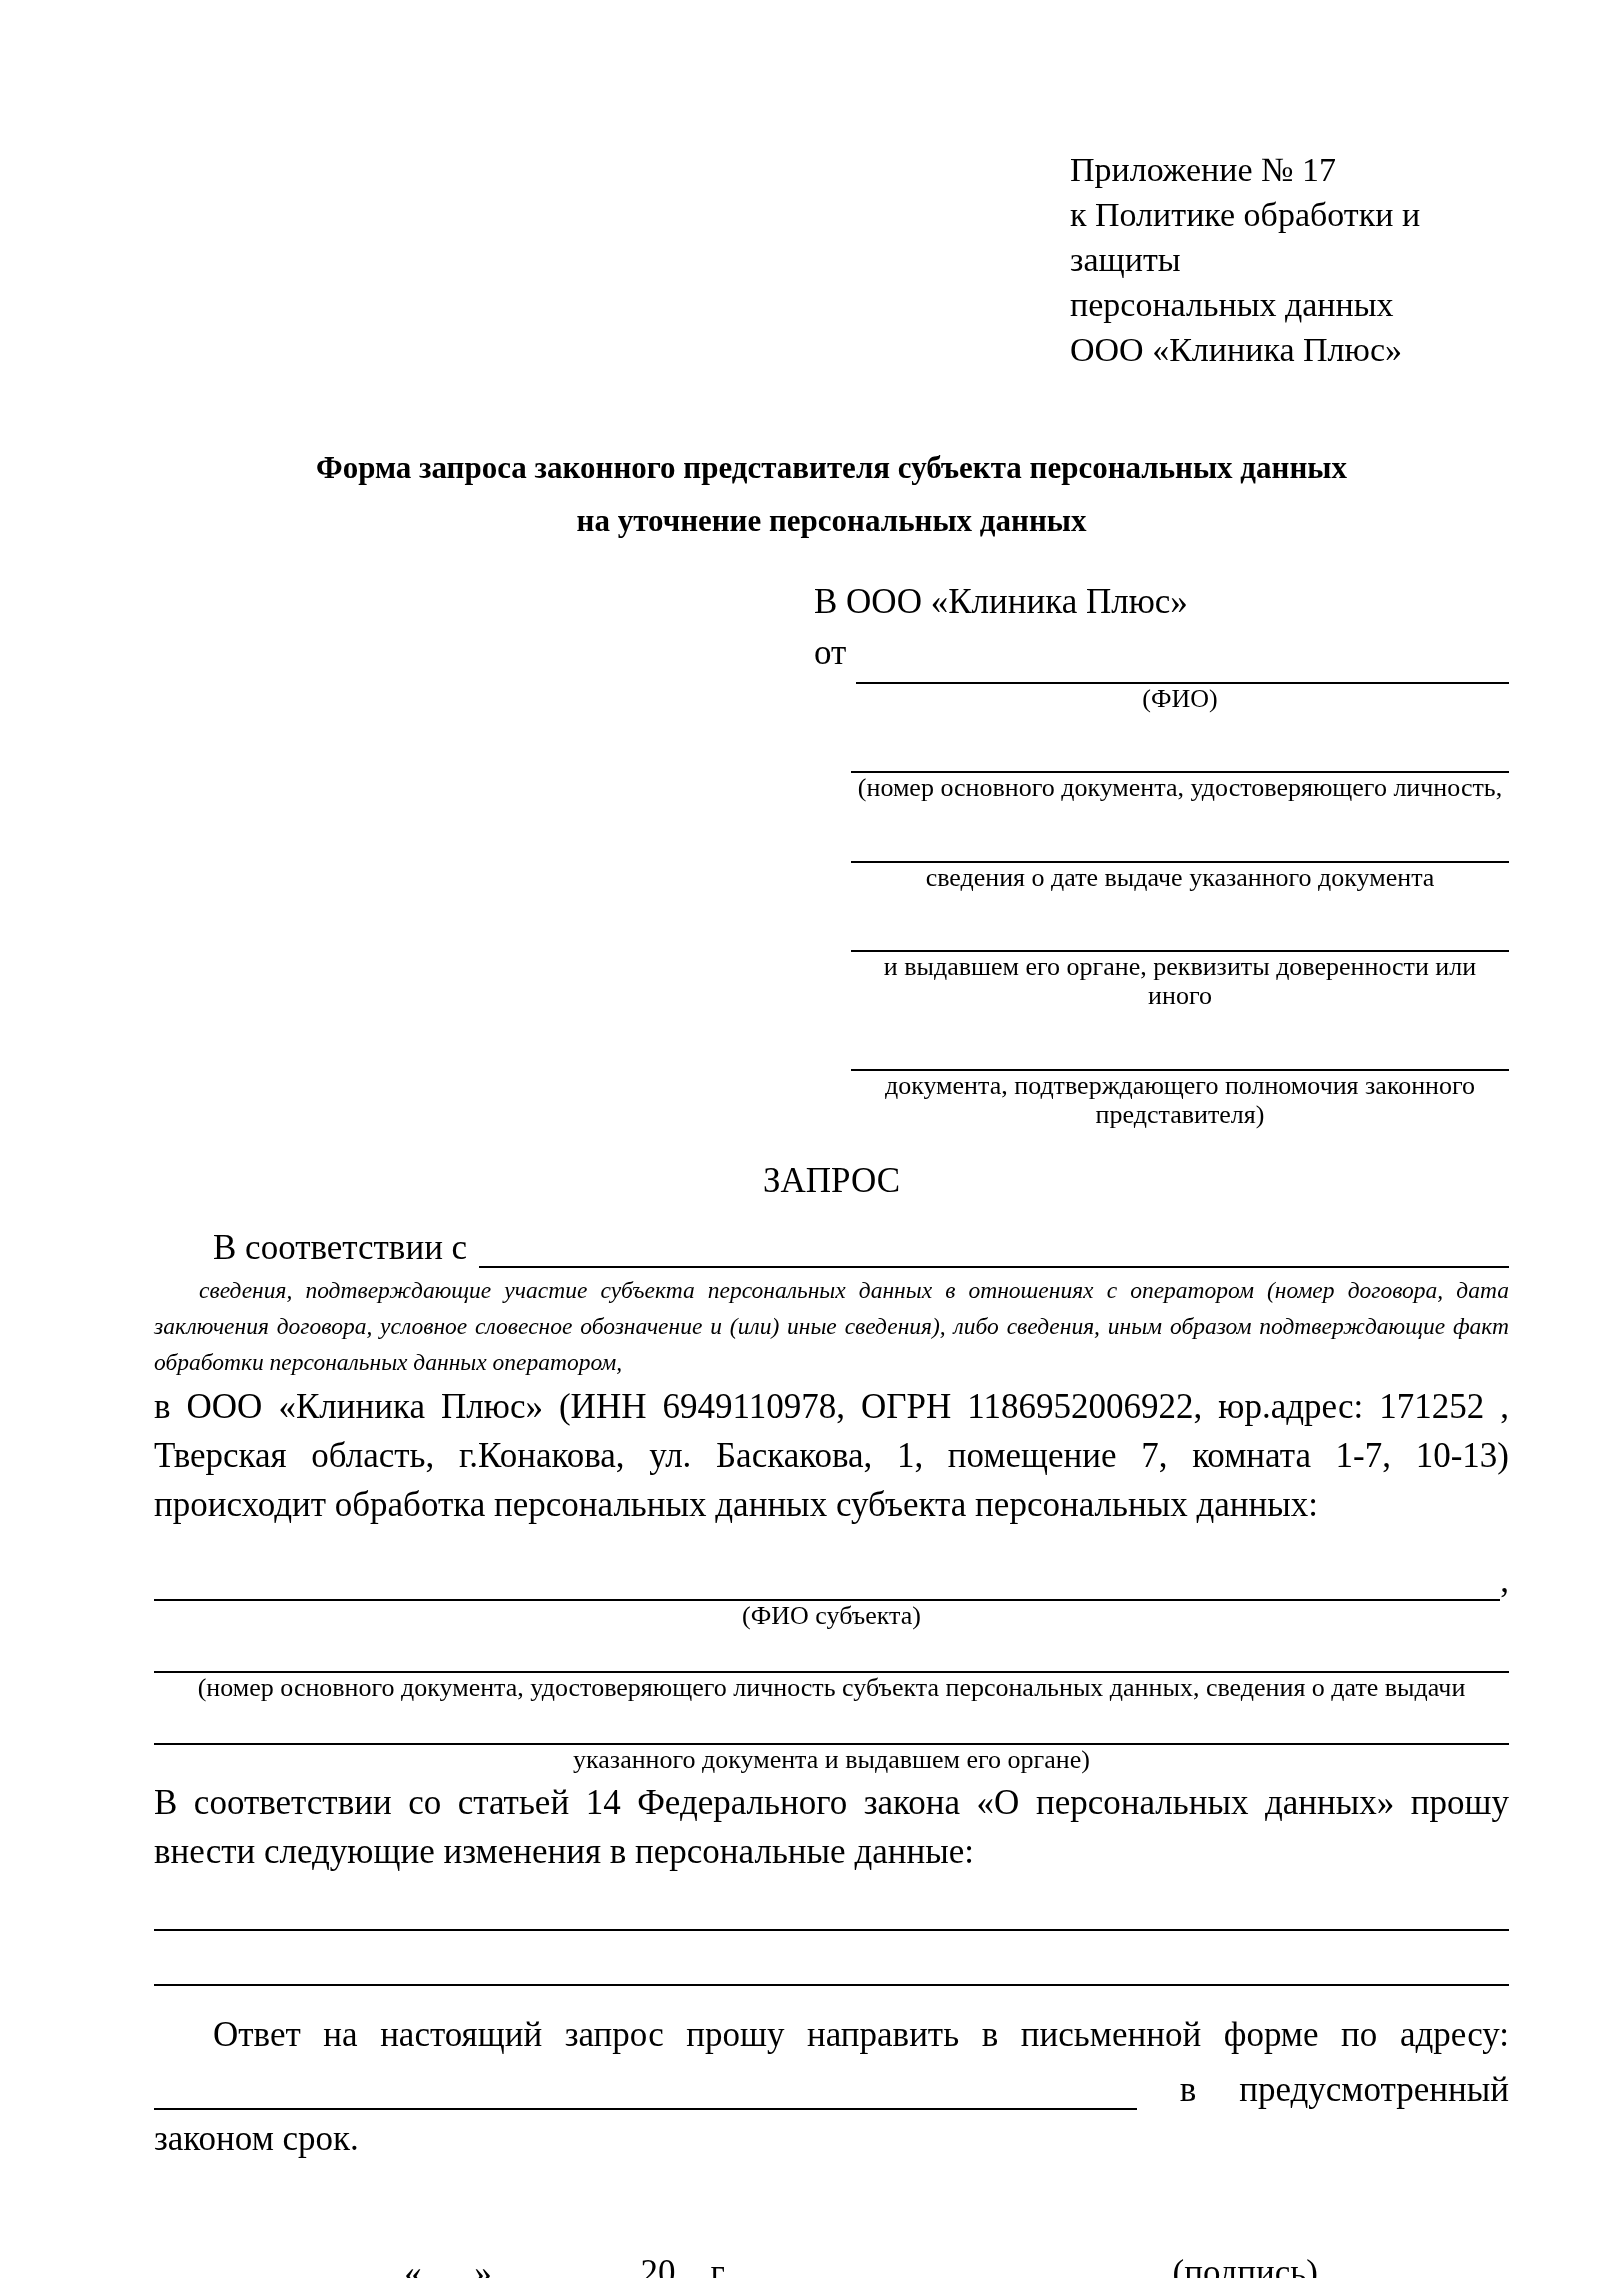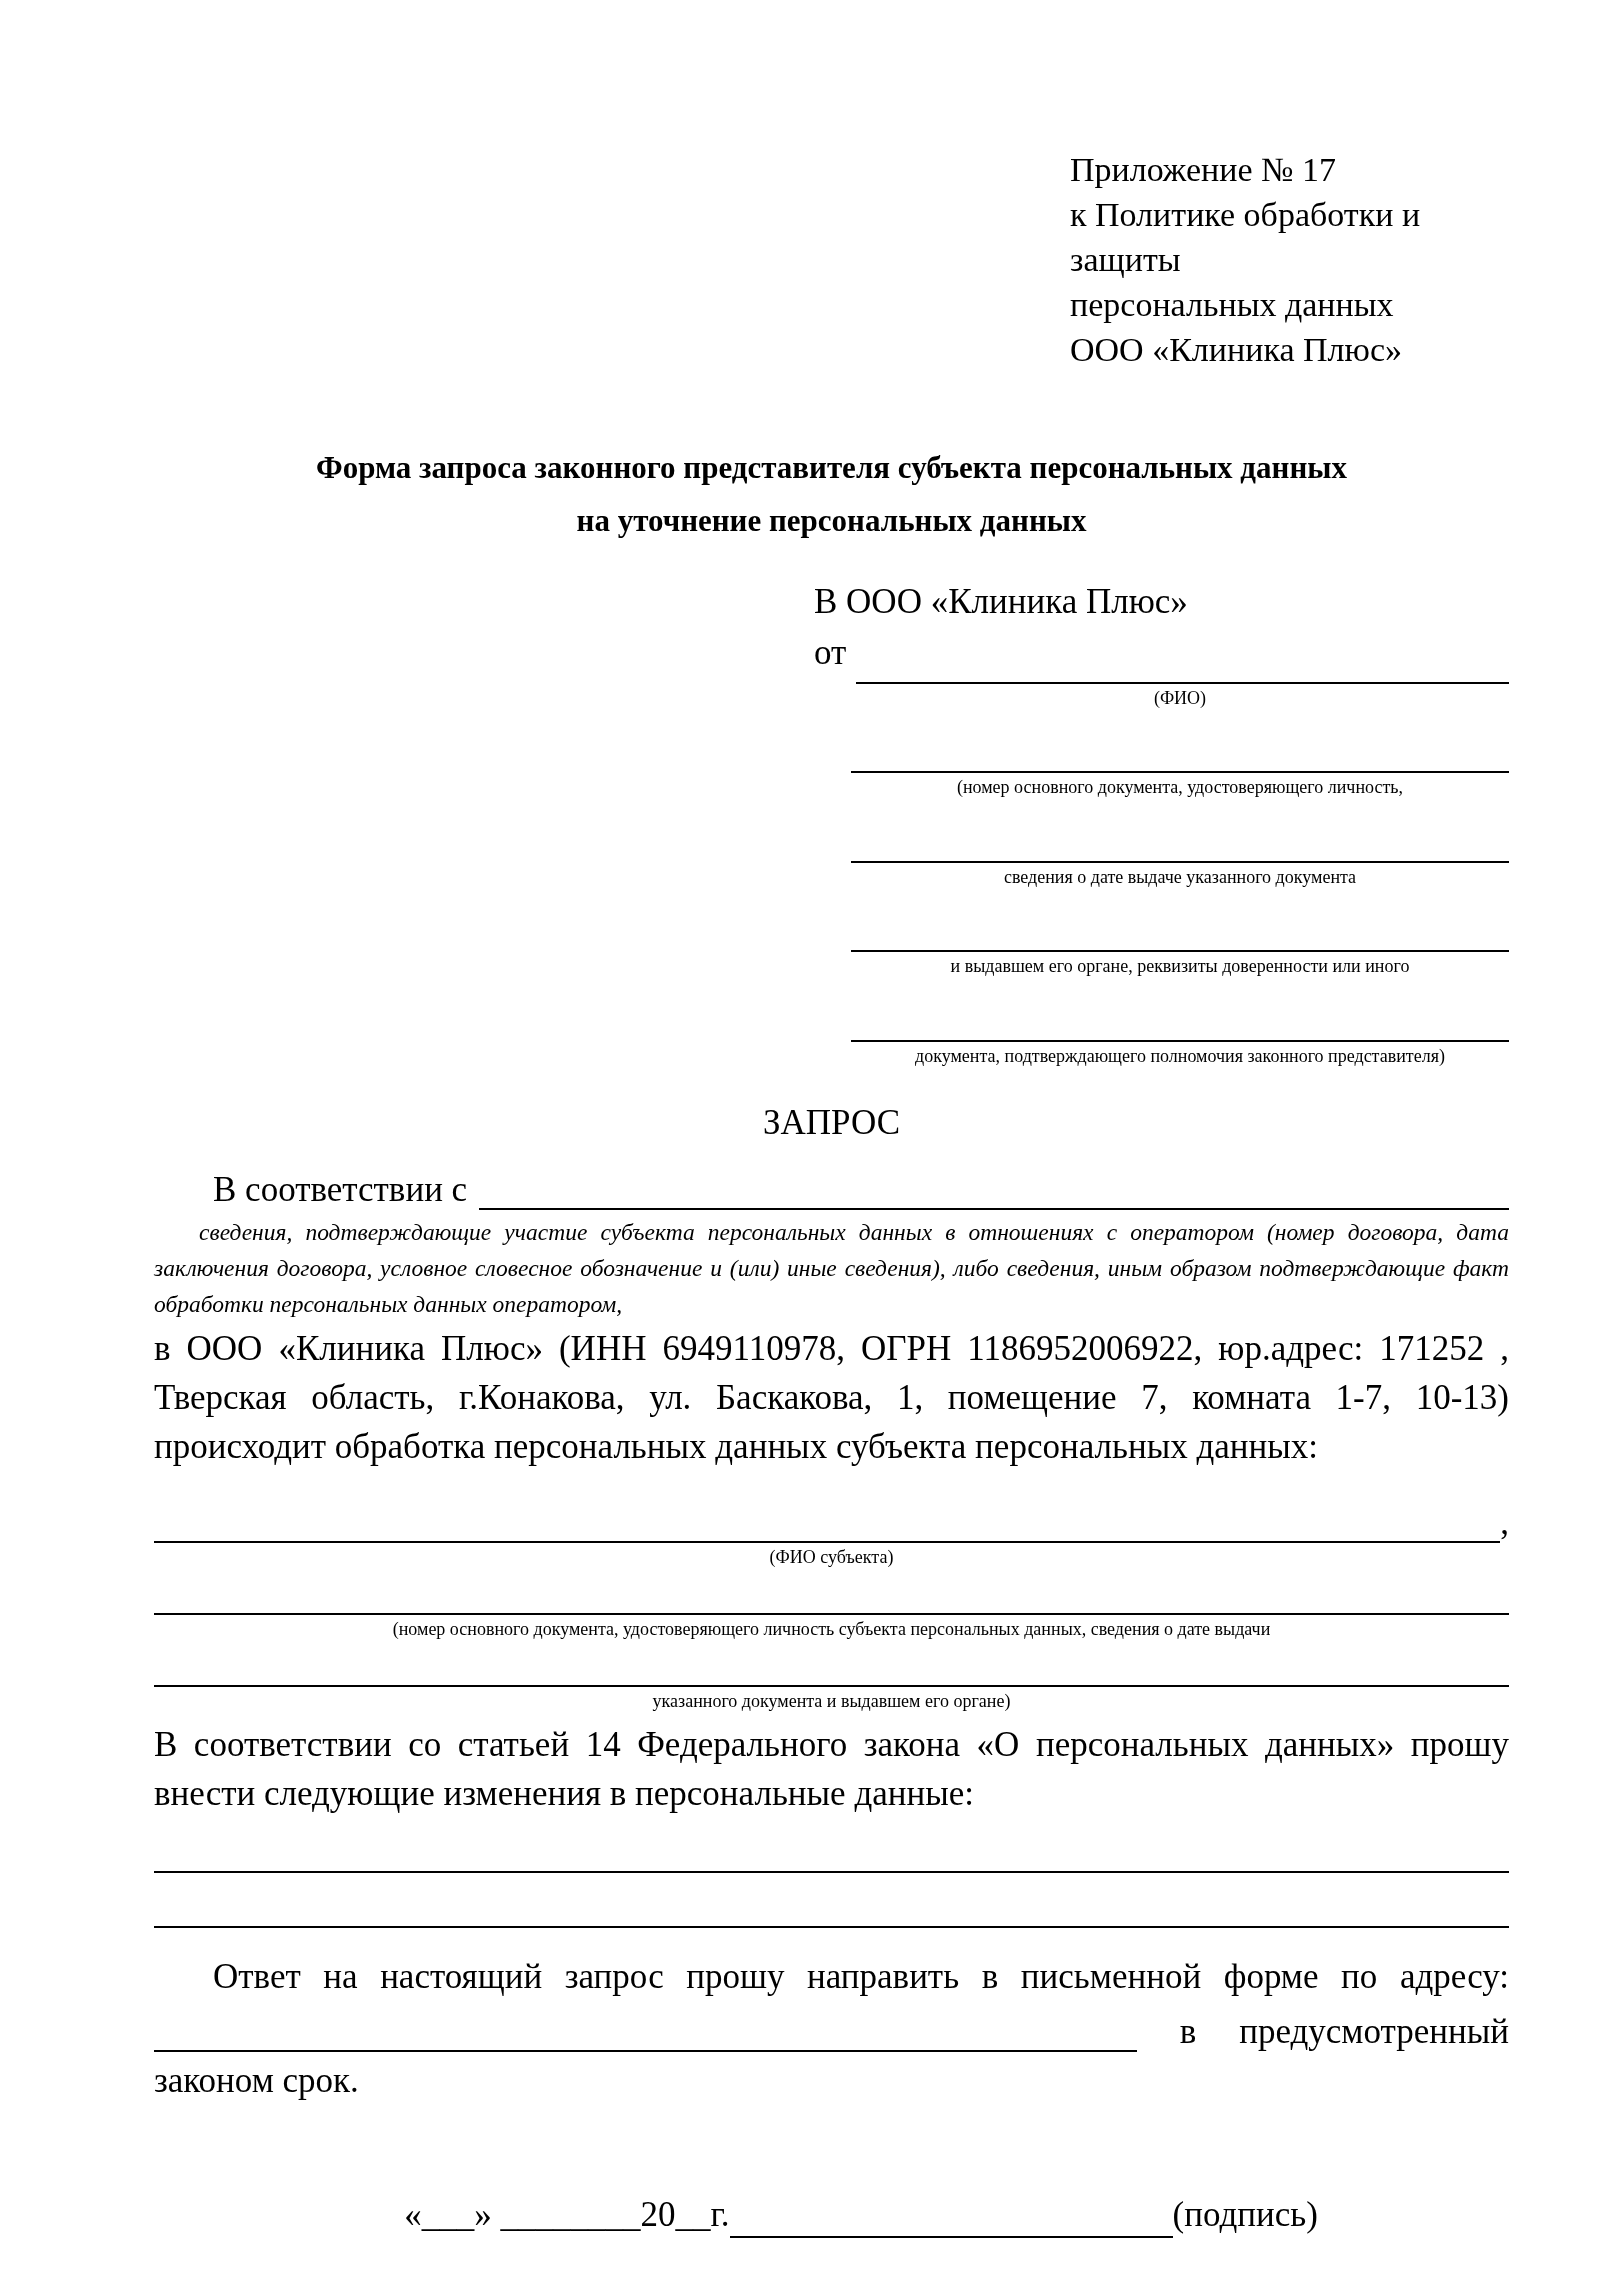--- a/index.html
+++ b/index.html
@@ -21,21 +21,21 @@
   .title { margin-top: 69px; text-align: center; font-weight: 700; font-size: 31px; line-height: 53px; }
   
   .addressee { margin-left: 660px; margin-top: 31px; }
   .addr-org { line-height: 47px; }
   .row { display: flex; }
   .from-row { margin-top: 7.8px; height: 51px; }
   .ul { border-bottom: 2.9px solid #000; }
   .fill { flex: 1 1 auto; }
   .from-row .fill { margin-left: 9.8px; }
   .addr-inner { margin-left: 37px; }
-  .caption { font-size: 18px; line-height: 29px; text-align: center; }
+  .caption { font-size: 26px; line-height: 29px; text-align: center; }
   .addr-blank { height: 37px; margin-top: 23.5px; }
   
   .heading { text-align: center; margin-top: 27.4px; line-height: 49px; }
   .accordance { display: flex; align-items: flex-end; margin-top: 11.8px; height: 51px; }
   .accordance-label { margin-left: 59px; white-space: nowrap; }
   .accordance .fill { margin-left: 11.8px; }
   .footnote { font-size: 23.5px; line-height: 36px; text-align: justify; text-indent: 45px; margin-top: 3.9px; font-style: italic; }
   .operator { line-height: 49px; text-align: justify; margin-top: 2px; }
   .subject-row { margin-top: 27.4px; height: 45px; display: flex; align-items: flex-end; }
   .full-blank { height: 43px; }

